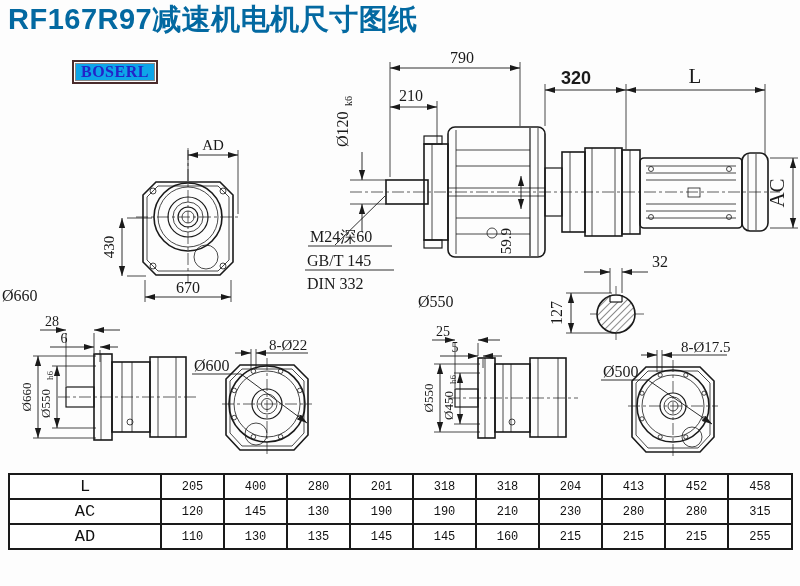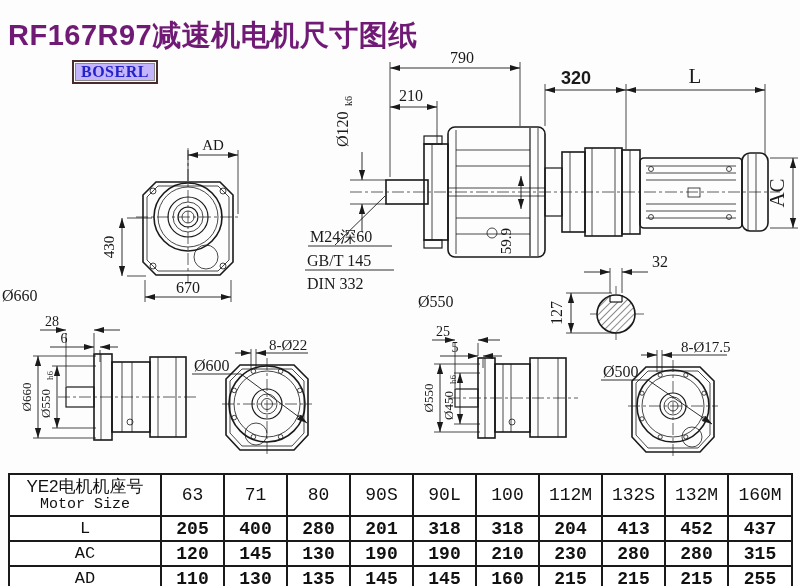--- a/index.html
+++ b/index.html
@@ -1,33 +1,33 @@
 <!DOCTYPE html>
 <html><head>
 <meta charset="utf-8">
 <style>
   html,body{margin:0;padding:0;}
   body{width:800px;height:586px;position:relative;background:#fdfdfd;font-family:"Liberation Sans",sans-serif;overflow:hidden;}
-  .page-title{position:absolute;left:8px;top:16px;font-size:29px;font-weight:bold;color:#701a75;letter-spacing:0.5px;white-space:nowrap;}
-  .brand-box{position:absolute;left:72px;top:60px;border:2px solid #4a2b2b;box-shadow:inset 0 0 0 1px #fff,inset 0 0 0 2px #8a8a8a;padding:1px 7px;background:#c4b5fd;}
+  .page-title{position:absolute;left:8px;top:0;font-size:29px;font-weight:bold;color:#0369a1;letter-spacing:0.5px;white-space:nowrap;}
+  .brand-box{position:absolute;left:72px;top:60px;border:2px solid #4a2b2b;box-shadow:inset 0 0 0 1px #fff,inset 0 0 0 2px #8a8a8a;padding:1px 7px;background:#0ea5e9;}
   .brand-box span{font-family:"Liberation Serif",serif;font-weight:bold;font-size:16px;color:#2323c8;letter-spacing:0.5px;}
   svg{position:absolute;left:0;top:0;}
   svg text{font-family:"Liberation Serif",serif;fill:#1a1a1a;}
   .t16{font-size:16px}.t15{font-size:15px}.t14{font-size:14px}.t13{font-size:13px}.t10{font-size:10px}.t9{font-size:9px}.t20{font-size:21px}
   .tb320{font-family:"Liberation Sans",sans-serif;font-weight:bold;font-size:18px}
   .ln{stroke:#1a1a1a;fill:none;stroke-width:1.6}
   .ln2{stroke:#1a1a1a;fill:none;stroke-width:1.2}
   .tn{stroke:#1a1a1a;fill:none;stroke-width:0.8}
   .dm{stroke:#1a1a1a;fill:none;stroke-width:0.9}
   .cl{stroke:#1a1a1a;fill:none;stroke-width:0.7;stroke-dasharray:12 3 3 3}
   table.dims{position:absolute;left:8px;top:473px;border-collapse:collapse;table-layout:fixed;width:784px;background:#fff;}
   table.dims td{border:2px solid #1a1a1a;text-align:center;vertical-align:middle;padding:0;color:#111;}
   table.dims .hrow td{height:40px;}
   table.dims .vrow td{height:23px;}
-  .cell-num{font-family:"Liberation Mono",monospace;font-size:18px;font-weight:bold;}
+  .cell-num{font-family:"Liberation Mono",monospace;font-size:12px;}
   .cell-colhead{font-family:"Liberation Mono",monospace;font-size:18px;}
   .cell-rowlabel{font-family:"Liberation Mono",monospace;font-size:17px;}
   .hc-cn{font-size:17px;line-height:19px;}
   .hc-en{font-family:"Liberation Mono",monospace;font-size:15px;line-height:17px;}
 </style>
 </head>
 <body>
 
 <div class="page-title">RF167R97减速机电机尺寸图纸</div>
 <div class="brand-box"><span>BOSERL</span></div>
@@ -309,48 +309,32 @@
       <col style="width:63px">
       <col style="width:63px">
       <col style="width:63px">
     <col style="width:63px">
       <col style="width:63px">
       <col style="width:63px">
       <col style="width:63px">
       <col style="width:64px">
   </colgroup>
   <tbody>
-      <tr class="hrow">
-    <td>
-      <div class="hc-cn">YE2电机机座号</div>
-      <div class="hc-en">Motor Size</div>
-    </td>
-    <td class="cell-colhead">63</td>
-    <td class="cell-colhead">71</td>
-    <td class="cell-colhead">80</td>
-    <td class="cell-colhead">90S</td>
-    <td class="cell-colhead">90L</td>
-    <td class="cell-colhead">100</td>
-    <td class="cell-colhead">112M</td>
-    <td class="cell-colhead">132S</td>
-    <td class="cell-colhead">132M</td>
-    <td class="cell-colhead">160M</td>
-  </tr>
   <tr class="vrow">
     <td class="cell-rowlabel">L</td>
     <td class="cell-num">205</td>
     <td class="cell-num">400</td>
     <td class="cell-num">280</td>
     <td class="cell-num">201</td>
     <td class="cell-num">318</td>
     <td class="cell-num">318</td>
     <td class="cell-num">204</td>
     <td class="cell-num">413</td>
     <td class="cell-num">452</td>
-    <td class="cell-num">437</td>
+    <td class="cell-num">458</td>
   </tr>
   <tr class="vrow">
     <td class="cell-rowlabel">AC</td>
     <td class="cell-num">120</td>
     <td class="cell-num">145</td>
     <td class="cell-num">130</td>
     <td class="cell-num">190</td>
     <td class="cell-num">190</td>
     <td class="cell-num">210</td>
     <td class="cell-num">230</td>

